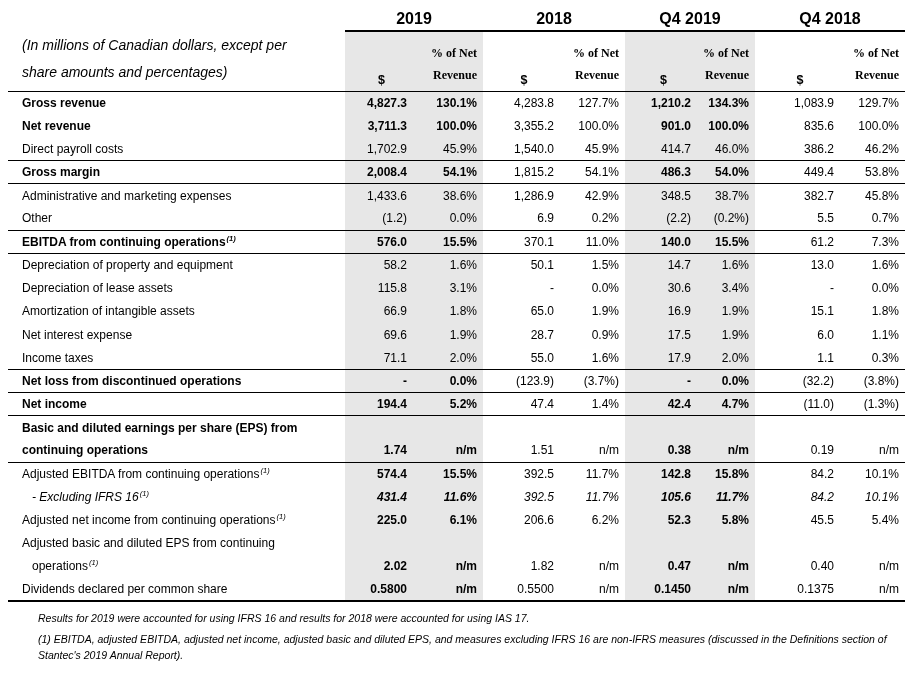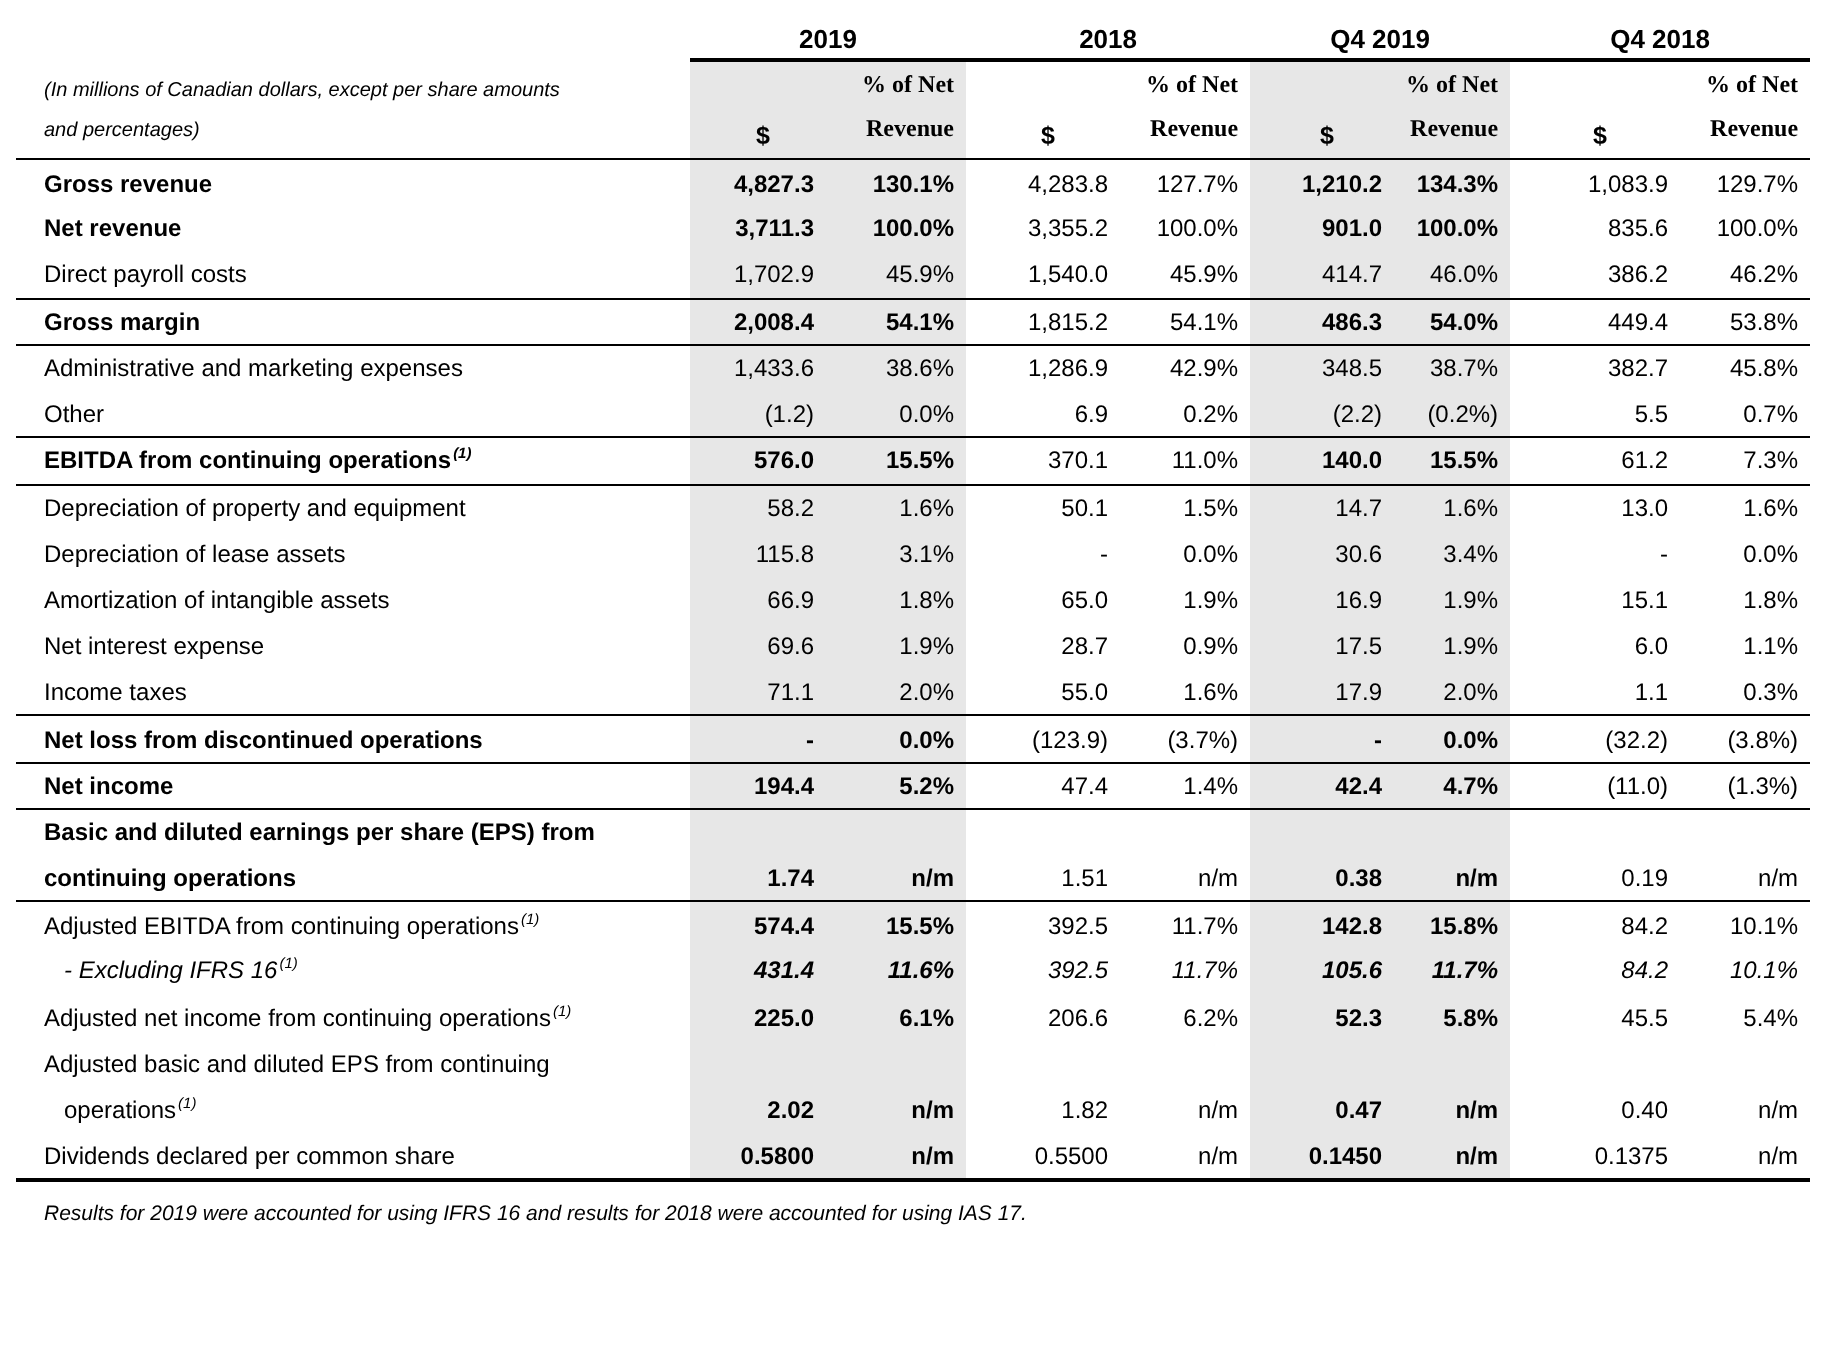--- a/index.html
+++ b/index.html
@@ -19,31 +19,31 @@
   }
   td { font-size: 12px; overflow: hidden; white-space: nowrap; }
 
   
   .sh { background: var(--shade, #e7e7e7); }
 
   
   tr.year-row td { height: 21px; vertical-align: bottom; }
   td.year {
     font-weight: bold; text-align: center;
-    font-size: 13px;
+    font-size: 16px;
     border-bottom: 2.5px solid #000;
     padding-bottom: 2px;
   }
   tr.sub-row td {
     border-bottom: 1.5px solid #000;
     height: 47px; vertical-align: bottom;
     padding-bottom: 4px;
   }
   td.units {
-    font-style: italic; font-size: 10px;
+    font-style: italic; font-size: 14px;
     white-space: normal; line-height: 1.95;
     padding-left: 14px; padding-right: 46px;
   }
   td.dhead { font-weight: bold; text-align: center; font-size: 12.5px; }
   td.phead { font-weight: bold; text-align: right; padding-right: 6px; line-height: 1.8; font-size: 12px; font-family: Liberation Serif, serif; }
 
   
   tbody td { height: 23.2px; vertical-align: middle; }
   td.lbl { padding-left: 14px; }
   td.lbl.b { font-weight: bold; }
@@ -60,21 +60,21 @@
     margin-left: 1px; line-height: 0;
   }
 
   
   .notes {
     width: 893px;
     padding-left: 14px; margin-top: 9px;
     font-style: italic; font-size: 10.5px;
     line-height: 1.45;
   }
-  .notes p { margin: 0 0 6px 0; }
+  .notes p { margin: 0 0 6px 16px; }
 </style>
 </head>
 <body>
 
 <div class="page">
   <table class="fin">
     <colgroup>
       <col style="width:337px">
       <col style="width:73px">
         <col style="width:65px">
@@ -346,15 +346,16 @@
           <td class="val dollar-cell sh b">0.1450</td>
           <td class="val pct-cell sh b">n/m</td>
           <td class="val dollar-cell">0.1375</td>
           <td class="val pct-cell">n/m</td>
         </tr>
       </tbody>
   </table>
 
   <div class="notes">
     <p>Results for 2019 were accounted for using IFRS 16 and results for 2018 were accounted for using IAS 17.</p>
+    <p>(1) EBITDA, adjusted EBITDA, adjusted net income, adjusted basic and diluted EPS, and measures excluding IFRS 16 are non-IFRS measures (discussed in the Definitions section of Stantec's 2019 Annual Report).</p>
 
   </div>
 </div>
 
 </body></html>

